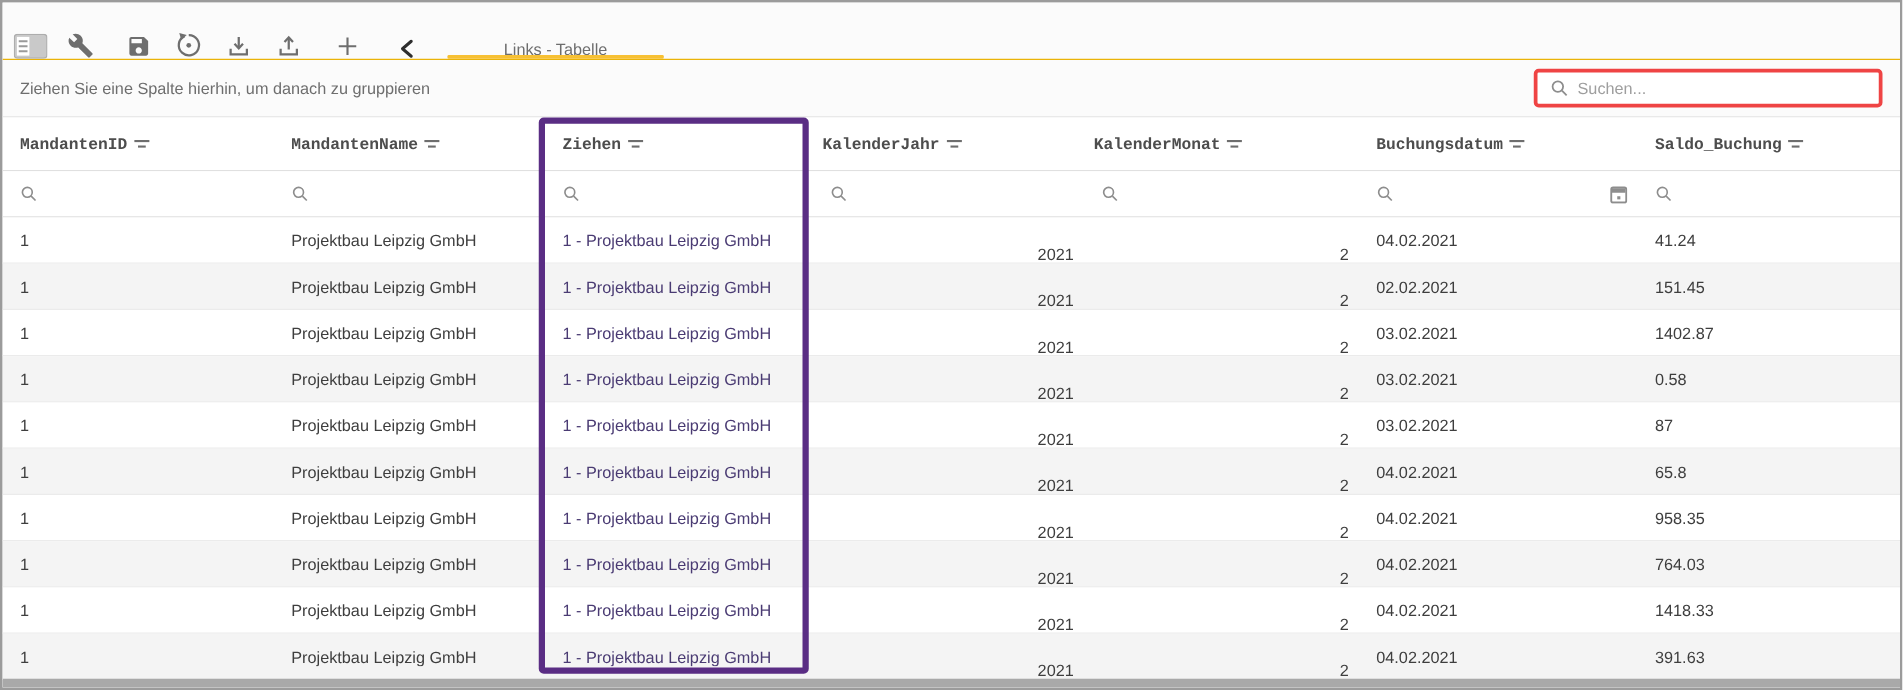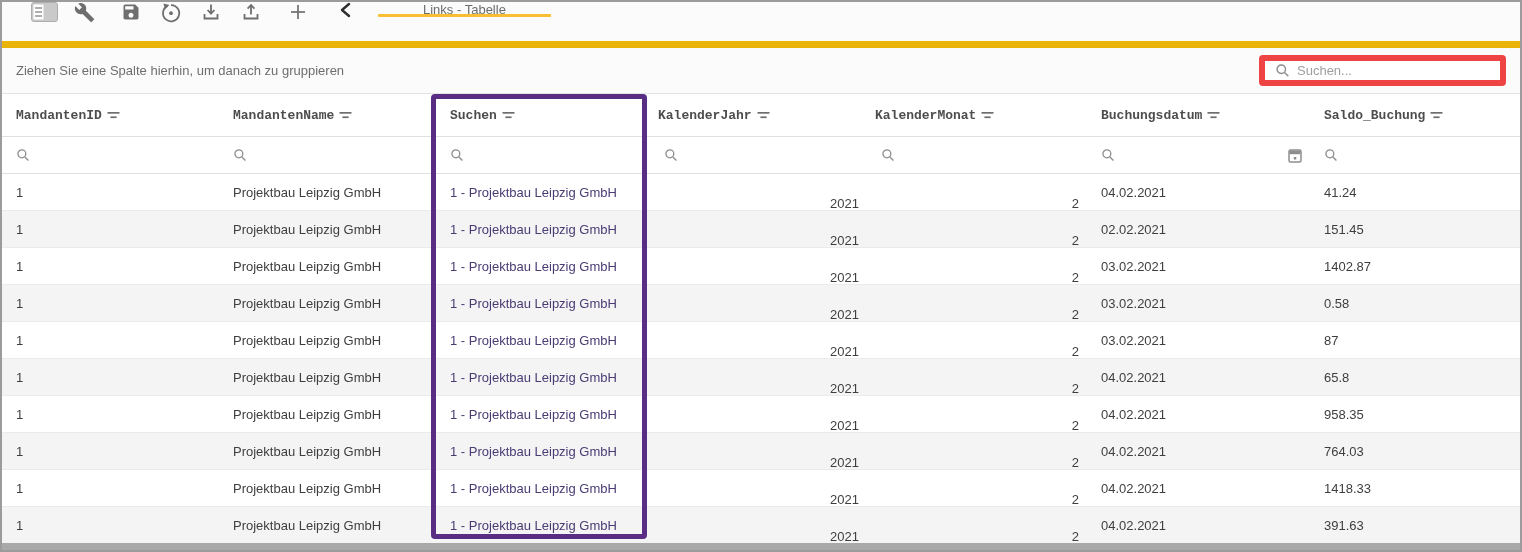--- a/index.html
+++ b/index.html
@@ -6,22 +6,22 @@
   html,body { background:#ffffff; }
   body { font-family:"Liberation Sans", sans-serif; }
 
   .frame {
     position:relative; width:1522px; height:552px;
     border:2px solid #9b9b9b; background:#fff; overflow:hidden;
   }
 
   
   .toolbar {
-    height:46px; background:#fbfbfb; border-bottom:7px solid #eab308;
-    display:flex; align-items:flex-start;padding-left:20px;
+    height:46px; background:#fbfbfb; border-bottom:1px solid #eab308;
+    display:flex; align-items:flex-end;
   }
   .tbtn {
     width:40px; background:none; border:none; cursor:pointer;
     display:flex; align-items:center; justify-content:center; padding:0;
   }
   .tbtn:first-child { margin-left:2px; }
   .tsep { width:1px; background:#dcdcdc; margin:4px 3px; }
   .tab {
     position:relative; display:flex; align-items:center;
     padding:0 45px; margin-left:13px; color:#6d6d6d; font-size:13px;
@@ -31,22 +31,22 @@
     background:var(--yellow,#f7c033); border-radius:1px;
   }
 
   
   .group-panel {
     height:46px; background:#fbfbfb; border-bottom:1px solid #e4e4e4;
     display:flex; align-items:center; padding:0 14px;
     color:#6e6e6e; font-size:13px;
   }
   .searchbox {
-    margin-left:auto; width:247px; height:31px;
-    border:6px solid #ef4444; border-radius:4px; background:#fff;
+    margin-left:auto; width:279px; height:31px;
+    border:3px solid #ef4444; border-radius:4px; background:#fff;
     display:flex; align-items:center; padding:0 10px; gap:7px;
   }
   .searchbox input {
     border:none; outline:none; width:100%; font-size:13px; color:#424242;
     font-family:"Liberation Sans", sans-serif; background:transparent;
   }
   .searchbox input::placeholder { color:#9e9e9e; }
 
   
   .hdr-row { height:43px; display:flex; align-items:center; background:#fff;
@@ -197,21 +197,21 @@
       <div class="hcell c1">
         <span>MandantenName</span>
         <span class="ficon">
           <svg width="13" height="9" viewBox="0 0 13 9">
             <rect x="0.5" y="1" width="12" height="1.7" fill="#6e6e6e"></rect>
             <rect x="3.4" y="5.4" width="6.2" height="1.7" fill="#6e6e6e"></rect>
           </svg>
         </span>
       </div>
       <div class="hcell c2">
-        <span>Suchen</span>
+        <span>Ziehen</span>
         <span class="ficon">
           <svg width="13" height="9" viewBox="0 0 13 9">
             <rect x="0.5" y="1" width="12" height="1.7" fill="#6e6e6e"></rect>
             <rect x="3.4" y="5.4" width="6.2" height="1.7" fill="#6e6e6e"></rect>
           </svg>
         </span>
       </div>
       <div class="hcell c3 right">
         <span>KalenderJahr</span>
         <span class="ficon">

